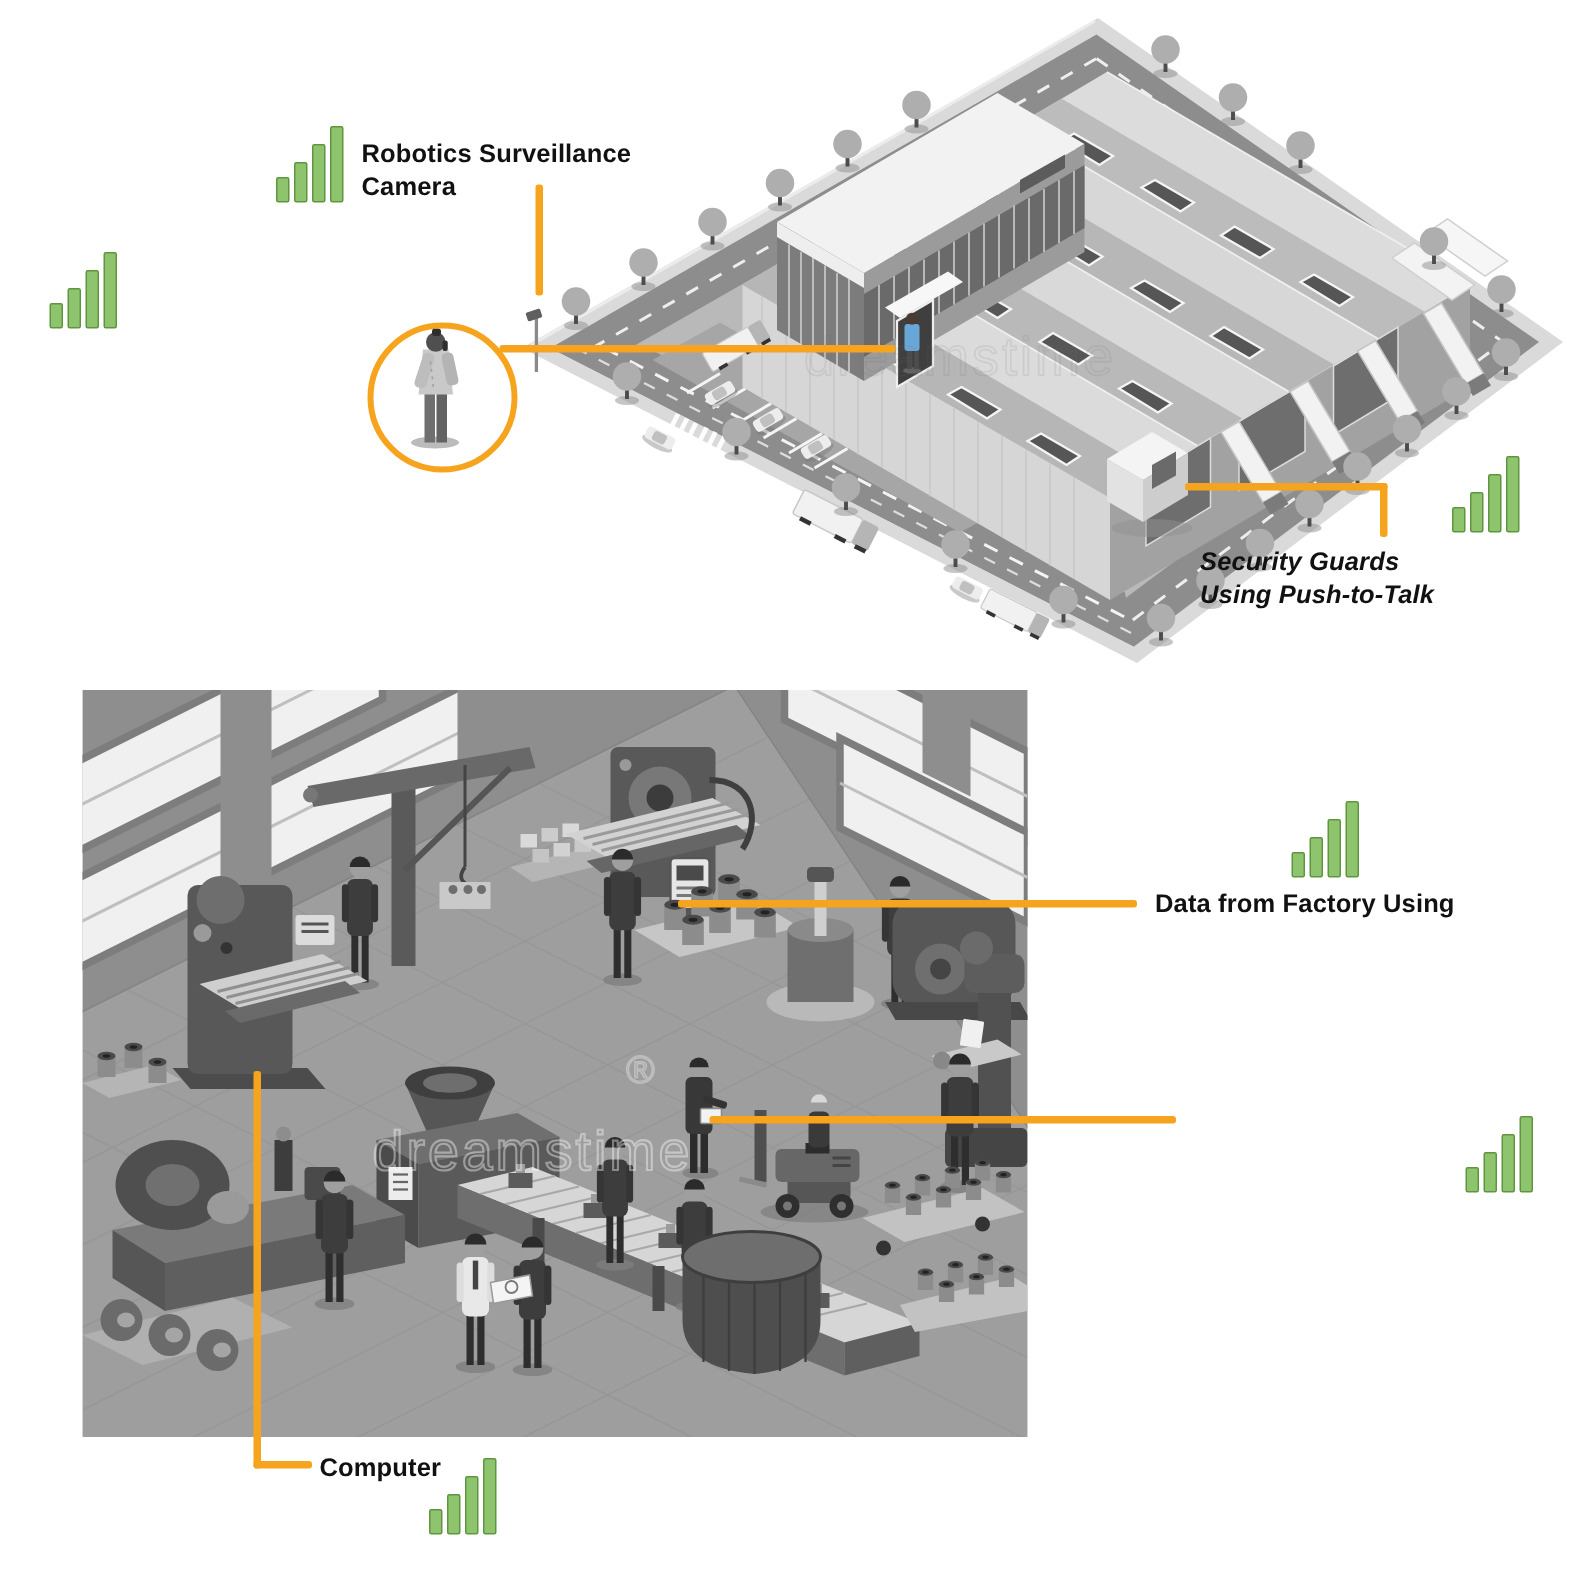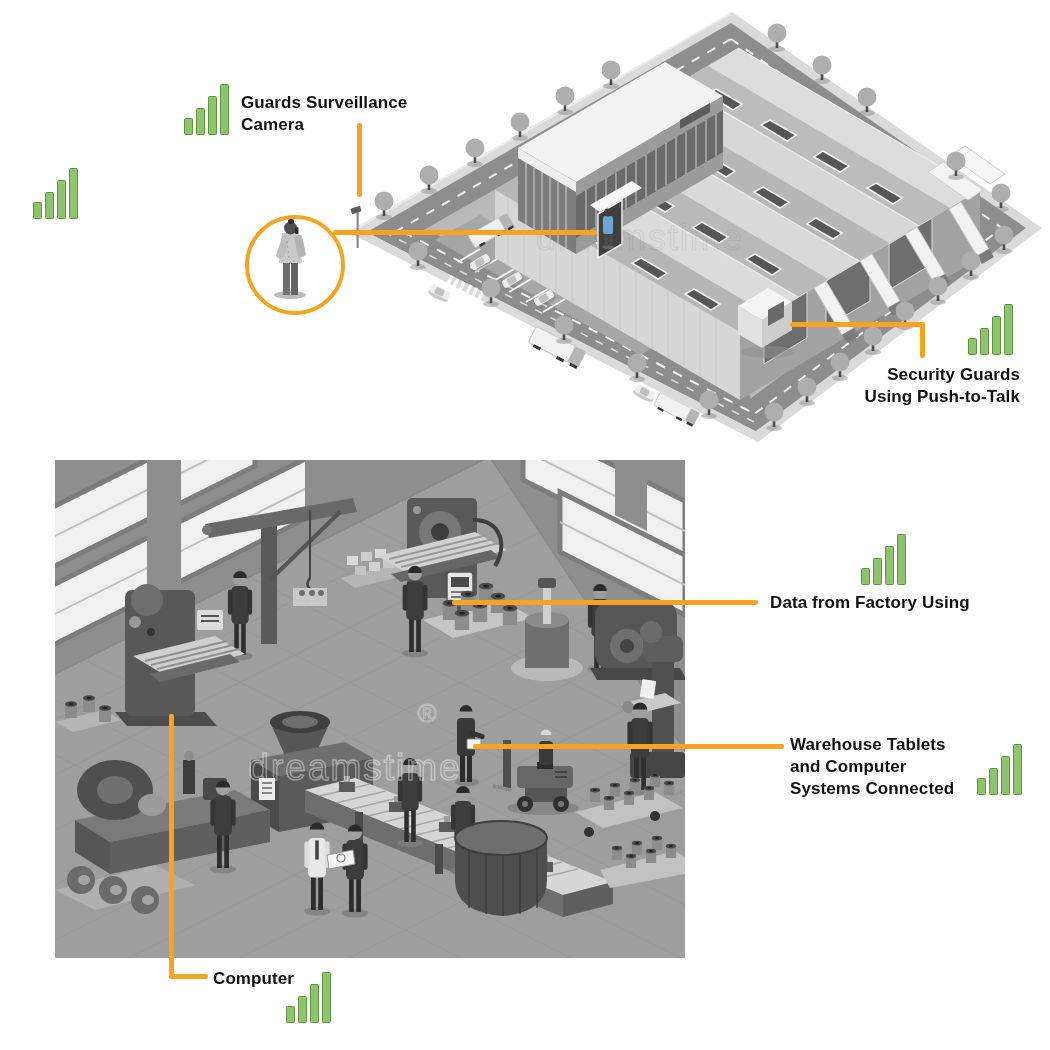--- a/index.html
+++ b/index.html
@@ -7,21 +7,21 @@
     --green:#8FC46F;
     --green-dk:#5F953F;
     --ink:#111111;
   }
   html,body{margin:0;padding:0;background:#ffffff;}
   .canvas{position:relative;width:1050px;height:1050px;background:#ffffff;overflow:hidden;
           font-family:"Liberation Sans",sans-serif;}
   .scene{position:absolute;display:block;}
   .label{position:absolute;font-weight:700;font-size:17px;line-height:22px;color:var(--ink);
          white-space:pre-line;letter-spacing:.1px;}
-  .label.right{text-align:right;}
+  .label.right{text-align:left;font-style:italic;}
   .cline{position:absolute;background:var(--accent);border-radius:2px;}
   .ccircle{position:absolute;border:4px solid var(--accent);border-radius:50%;background:transparent;}
   .sigbars{position:absolute;width:47px;height:52px;display:flex;align-items:flex-end;gap:3px;}
   .sigbars i{display:block;width:9px;box-sizing:border-box;background:var(--green);
              border:1.6px solid var(--green-dk);border-radius:1.5px;}
   .sigbars .b1{height:17px}.sigbars .b2{height:27px}.sigbars .b3{height:39px}.sigbars .b4{height:51px}
 </style>
 </head>
 <body>
 
@@ -644,23 +644,20 @@
       <i class="b3"></i>
       <i class="b4"></i>
     </div>
   <div class="sigbars" style="left:286px;top:971px">
       <i class="b1"></i>
       <i class="b2"></i>
       <i class="b3"></i>
       <i class="b4"></i>
     </div>
 
-  <div class="label" style="left:241px;top:92px">Guards Surveillance
+  <div class="label" style="left:241px;top:92px">Robotics Surveillance
 Camera</div>
   <div class="label right" style="left:800px;top:364px;width:220px">Security Guards
 Using Push-to-Talk</div>
   <div class="label" style="left:770px;top:592px">Data from Factory Using</div>
-  <div class="label" style="left:790px;top:734px">Warehouse Tablets
-and Computer
-Systems Connected</div>
   <div class="label" style="left:213px;top:968px">Computer</div>
 
 </div>
 
 </body></html>

